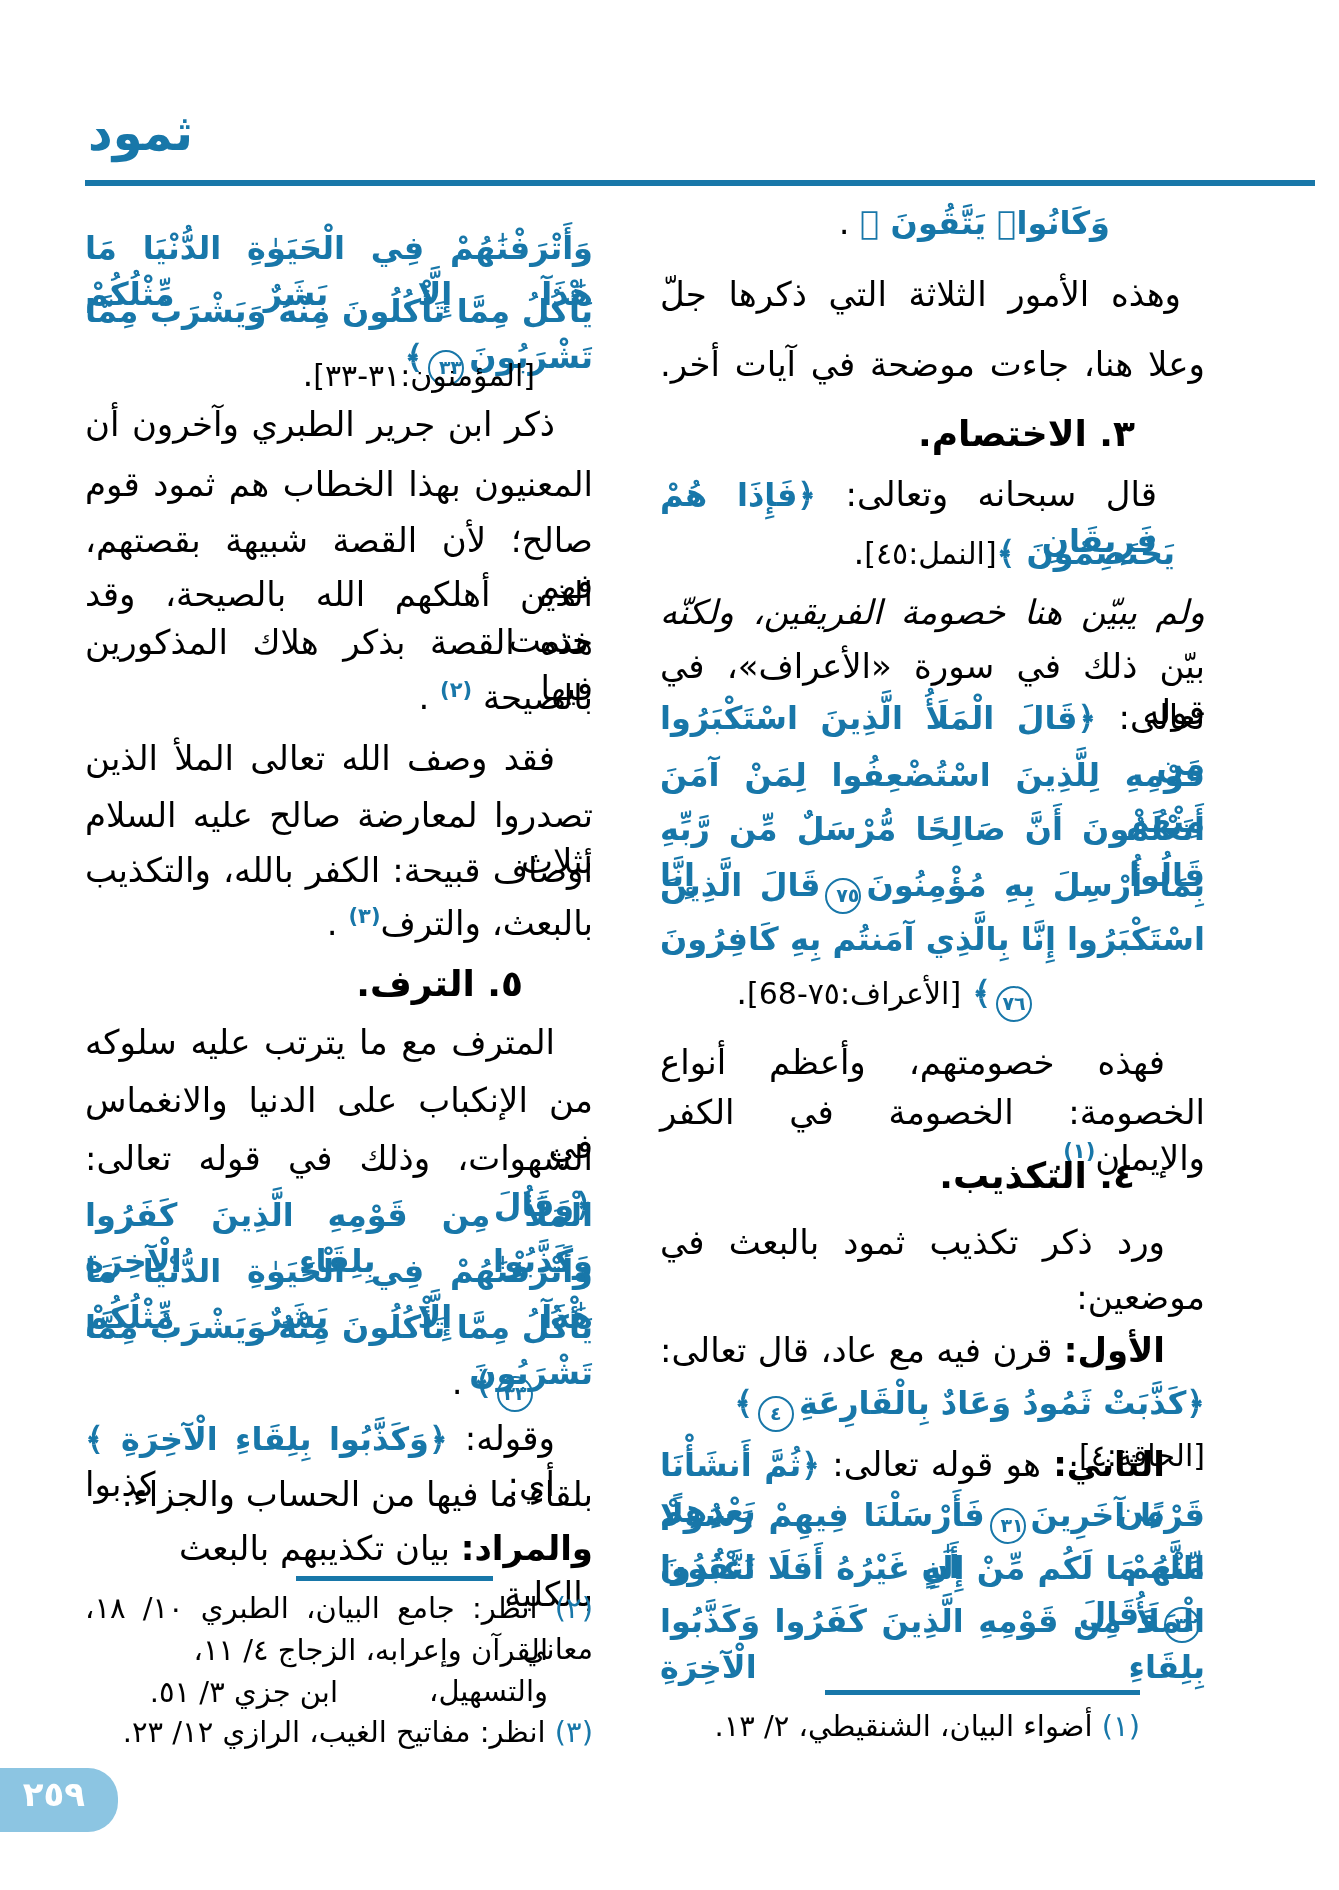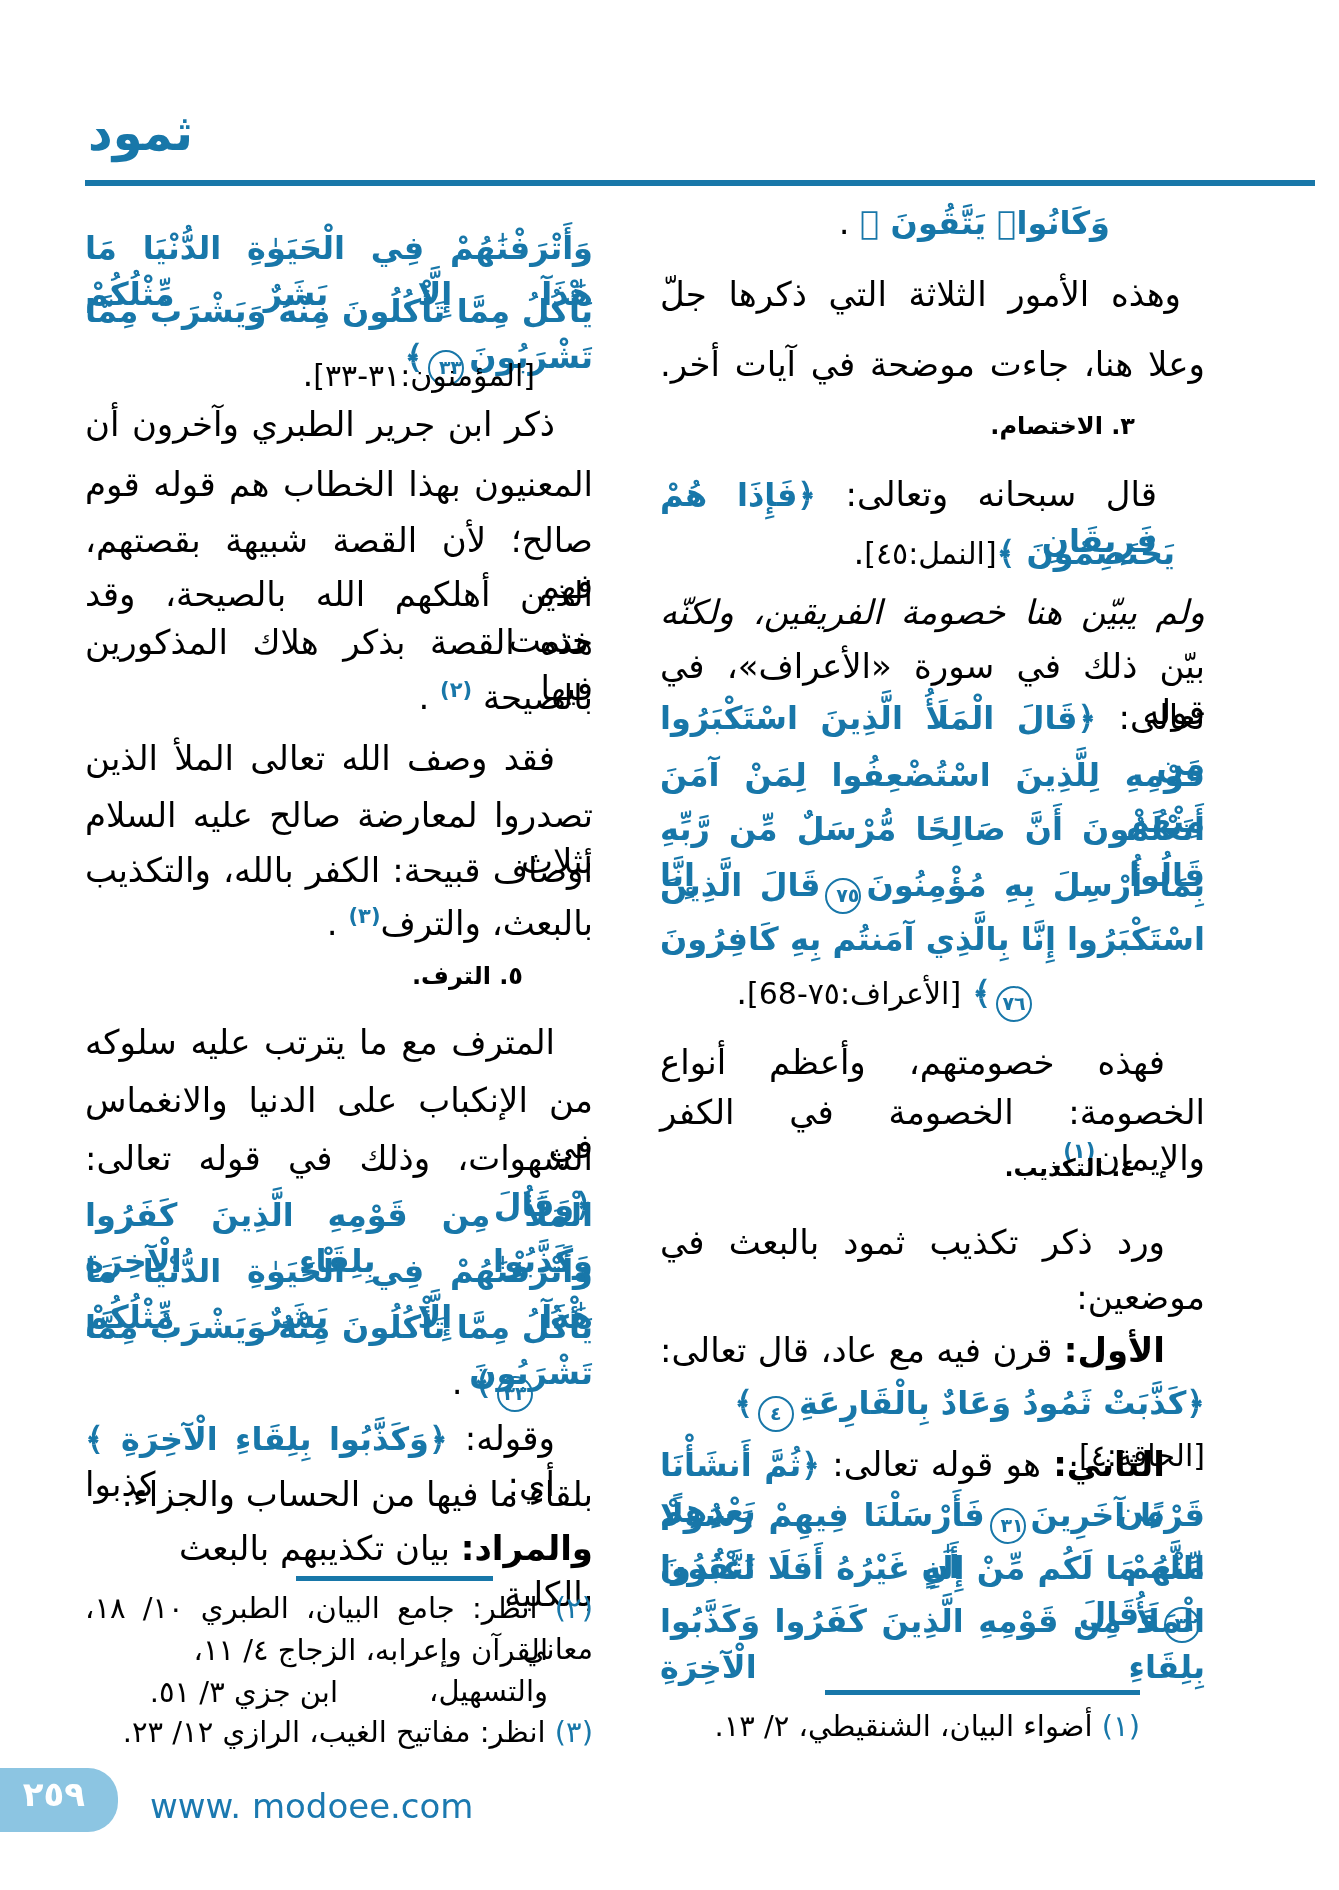--- a/index.html
+++ b/index.html
@@ -12,21 +12,21 @@
   .line{position:absolute;direction:rtl;font-size:34px;line-height:1.35;color:#000;
         white-space:nowrap;}
   .j{text-align:justify;text-align-last:justify;white-space:normal;}
   .r{text-align:right;white-space:normal;}
   .seg-body{color:#000;}
   .seg-bold{color:#000;font-weight:bold;}
   .seg-quran{color:#1877a9;font-weight:bold;font-size:32px;}
   .seg-cite{color:#000000;font-size:30px;}
   .seg-sup{color:#1877a9;font-size:21px;vertical-align:super;font-weight:bold;}
   .seg-fnmark{color:#1877a9;font-size:29px;}
-  .heading{font-weight:bold;font-size:24px;}
+  .heading{font-weight:bold;font-size:36px;}
   .fn{font-size:29px;line-height:1.4;}
   .aya-badge{display:inline-block;box-sizing:border-box;min-width:36px;height:36px;
         border:2px solid #1877a9;border-radius:50%;color:#1877a9;font-size:19px;
         line-height:31px;text-align:center;font-weight:bold;margin:0 5px;vertical-align:-6px;}
   .fsep{position:absolute;height:5px;background:#1877a9;}
   #footer-tab{left:0;top:1768px;width:118px;height:64px;background:#8cc5e2;
         border-radius:0 30px 30px 0;}
   #page-number{position:absolute;left:0;top:1774px;width:108px;text-align:center;
         color:#ffffff;font-size:34px;font-weight:bold;}
   #website{left:150px;top:1786px;direction:ltr;color:#1b79b0;font-size:34px;}
@@ -65,21 +65,21 @@
       <div class="line j" style="left: 660px; width: 545px; top: 1545px; box-sizing: border-box;"><span class="seg-quran">اللَّهَ مَا لَكُم مِّنْ إِلَٰهٍ غَيْرُهُ أَفَلَا تَتَّقُونَ</span><span class="aya-badge">٣٢</span><span class="seg-quran">وَقَالَ</span></div>
       <div class="line j" style="left: 660px; width: 545px; top: 1598px; box-sizing: border-box;"><span class="seg-quran">الْمَلَأُ مِن قَوْمِهِ الَّذِينَ كَفَرُوا وَكَذَّبُوا بِلِقَاءِ الْآخِرَةِ</span></div>
       <div class="fsep" style="top: 1690px; left: 825px; width: 315px;"></div>
       <div class="line r fn" style="left: 660px; width: 545px; top: 1706px; padding-right: 65px; box-sizing: border-box;"><span class="seg-fnmark">(١)</span><span class="seg-body"> أضواء البيان، الشنقيطي، ٢/ ١٣.</span></div>
     </div>
   <div id="left-column">
       <div class="line j" style="left: 85px; width: 508px; top: 225px; box-sizing: border-box;"><span class="seg-quran">وَأَتْرَفْنَٰهُمْ فِي الْحَيَوٰةِ الدُّنْيَا مَا هَٰذَآ إِلَّا بَشَرٌ مِّثْلُكُمْ</span></div>
       <div class="line j" style="left: 85px; width: 508px; top: 288px; box-sizing: border-box;"><span class="seg-quran">يَأْكُلُ مِمَّا تَأْكُلُونَ مِنْهُ وَيَشْرَبُ مِمَّا تَشْرَبُونَ</span><span class="aya-badge">٣٣</span><span class="seg-quran">﴾</span></div>
       <div class="line r" style="left: 85px; width: 508px; top: 352px; padding-right: 58px; box-sizing: border-box;"><span class="seg-cite">[المؤمنون:٣١-٣٣]</span><span class="seg-body">.</span></div>
       <div class="line j" style="left: 85px; width: 508px; top: 402px; padding-right: 38px; box-sizing: border-box;"><span class="seg-body">ذكر ابن جرير الطبري وآخرون أن</span></div>
-      <div class="line j" style="left: 85px; width: 508px; top: 462px; box-sizing: border-box;"><span class="seg-body">المعنيون بهذا الخطاب هم قوله قوم</span></div>
+      <div class="line j" style="left: 85px; width: 508px; top: 462px; box-sizing: border-box;"><span class="seg-body">المعنيون بهذا الخطاب هم ثمود قوم</span></div>
       <div class="line j" style="left: 85px; width: 508px; top: 518px; box-sizing: border-box;"><span class="seg-body">صالح؛ لأن القصة شبيهة بقصتهم، فهم</span></div>
       <div class="line j" style="left: 85px; width: 508px; top: 572px; box-sizing: border-box;"><span class="seg-body">الذين أهلكهم الله بالصيحة، وقد ختمت</span></div>
       <div class="line j" style="left: 85px; width: 508px; top: 620px; box-sizing: border-box;"><span class="seg-body">هذه القصة بذكر هلاك المذكورين فيها</span></div>
       <div class="line r" style="left: 85px; width: 508px; top: 675px; box-sizing: border-box;"><span class="seg-body">بالصيحة </span><span class="seg-sup">(٢)</span><span class="seg-body"> .</span></div>
       <div class="line j" style="left: 85px; width: 508px; top: 736px; padding-right: 38px; box-sizing: border-box;"><span class="seg-body">فقد وصف الله تعالى الملأ الذين</span></div>
       <div class="line j" style="left: 85px; width: 508px; top: 793px; box-sizing: border-box;"><span class="seg-body">تصدروا لمعارضة صالح عليه السلام بثلاث</span></div>
       <div class="line j" style="left: 85px; width: 508px; top: 848px; box-sizing: border-box;"><span class="seg-body">أوصاف قبيحة: الكفر بالله، والتكذيب</span></div>
       <div class="line r" style="left: 85px; width: 508px; top: 901px; box-sizing: border-box;"><span class="seg-body">بالبعث، والترف</span><span class="seg-sup">(٣)</span><span class="seg-body"> .</span></div>
       <div class="line r heading" style="left: 85px; width: 508px; top: 960px; padding-right: 70px; box-sizing: border-box;"><span class="seg-bold">٥. الترف.</span></div>
       <div class="line j" style="left: 85px; width: 508px; top: 1020px; padding-right: 38px; box-sizing: border-box;"><span class="seg-body">المترف مع ما يترتب عليه سلوكه</span></div>
@@ -94,14 +94,13 @@
       <div class="line r" style="left: 85px; width: 508px; top: 1526px; box-sizing: border-box;"><span class="seg-bold">والمراد:</span><span class="seg-body"> بيان تكذيبهم بالبعث بالكلية</span></div>
       <div class="fsep" style="top: 1576px; left: 296px; width: 197px;"></div>
       <div class="line j fn" style="left: 85px; width: 508px; top: 1588px; box-sizing: border-box;"><span class="seg-fnmark">(٢)</span><span class="seg-body"> انظر: جامع البيان، الطبري ١٠/ ١٨، معاني</span></div>
       <div class="line r fn" style="left: 85px; width: 508px; top: 1630px; padding-right: 45px; box-sizing: border-box;"><span class="seg-body">القرآن وإعرابه، الزجاج ٤/ ١١، والتسهيل،</span></div>
       <div class="line r fn" style="left: 85px; width: 508px; top: 1672px; padding-right: 255px; box-sizing: border-box;"><span class="seg-body">ابن جزي ٣/ ٥١.</span></div>
       <div class="line r fn" style="left: 85px; width: 508px; top: 1712px; box-sizing: border-box;"><span class="seg-fnmark">(٣)</span><span class="seg-body"> انظر: مفاتيح الغيب، الرازي ١٢/ ٢٣.</span></div>
     </div>
 
   <div id="footer-tab" class="abs"></div>
   <div id="page-number">٢٥٩</div>
-  <div id="website" class="abs">www. modoee.com</div>
 </div>
 
 </body></html>

